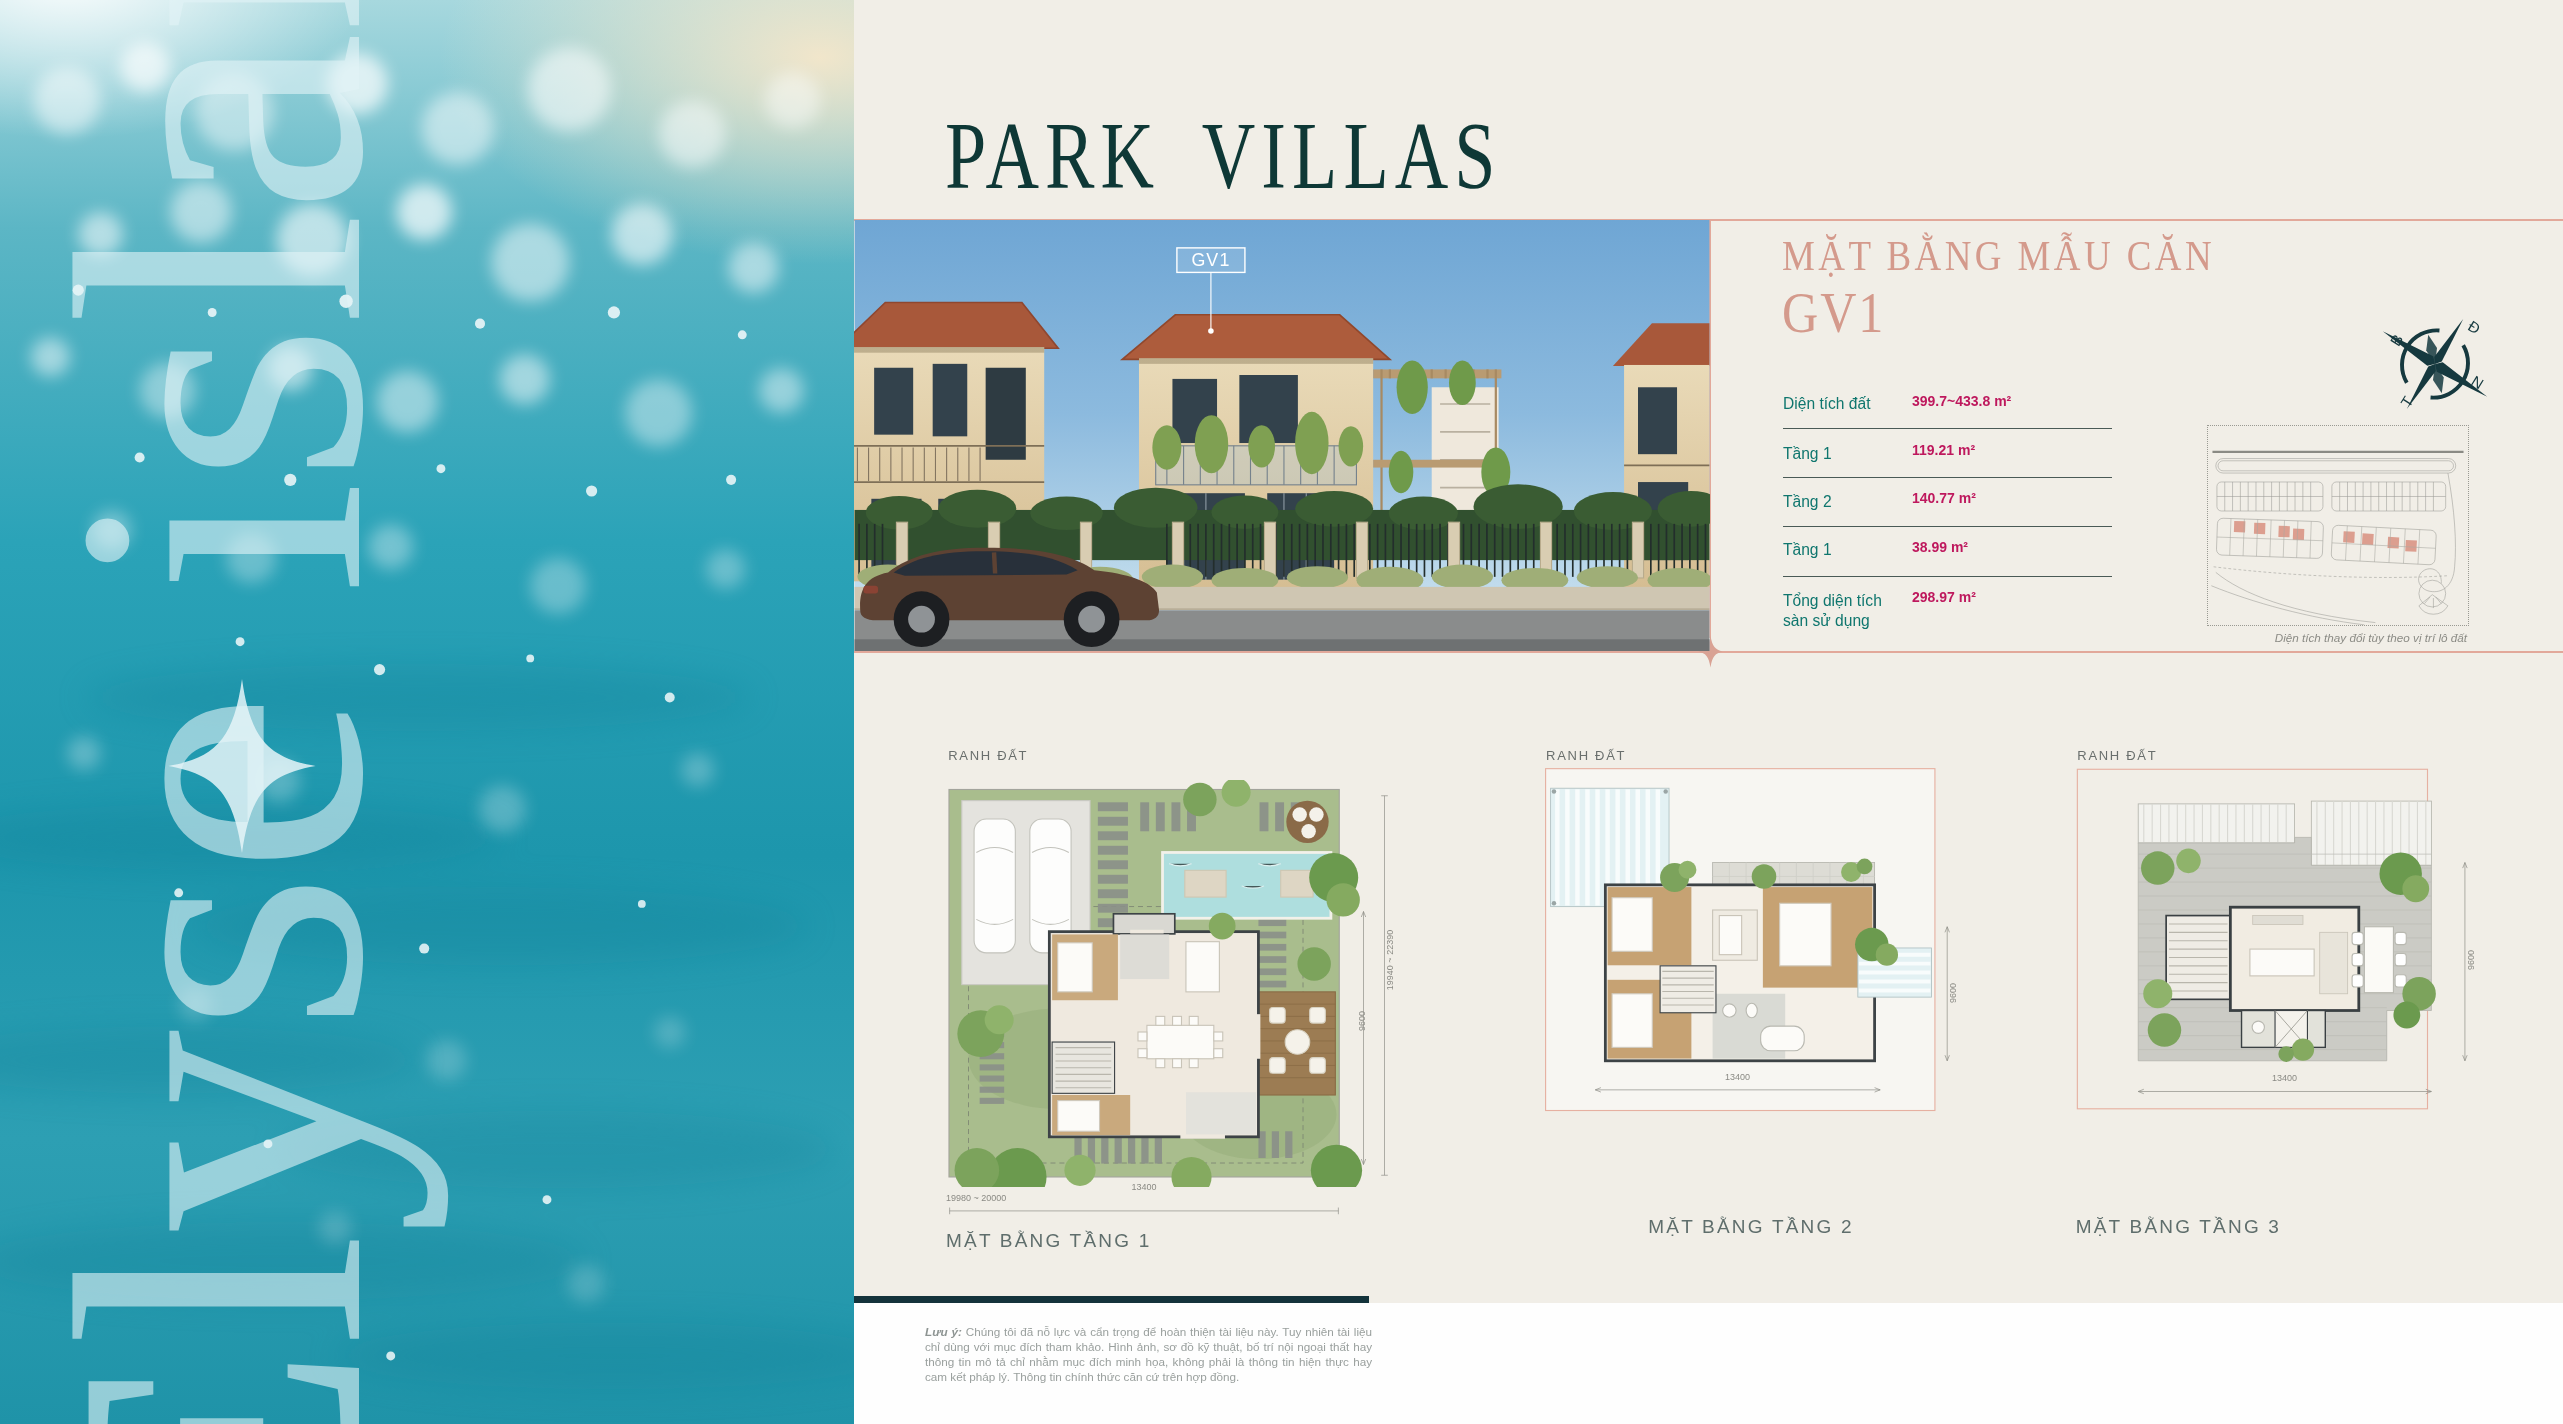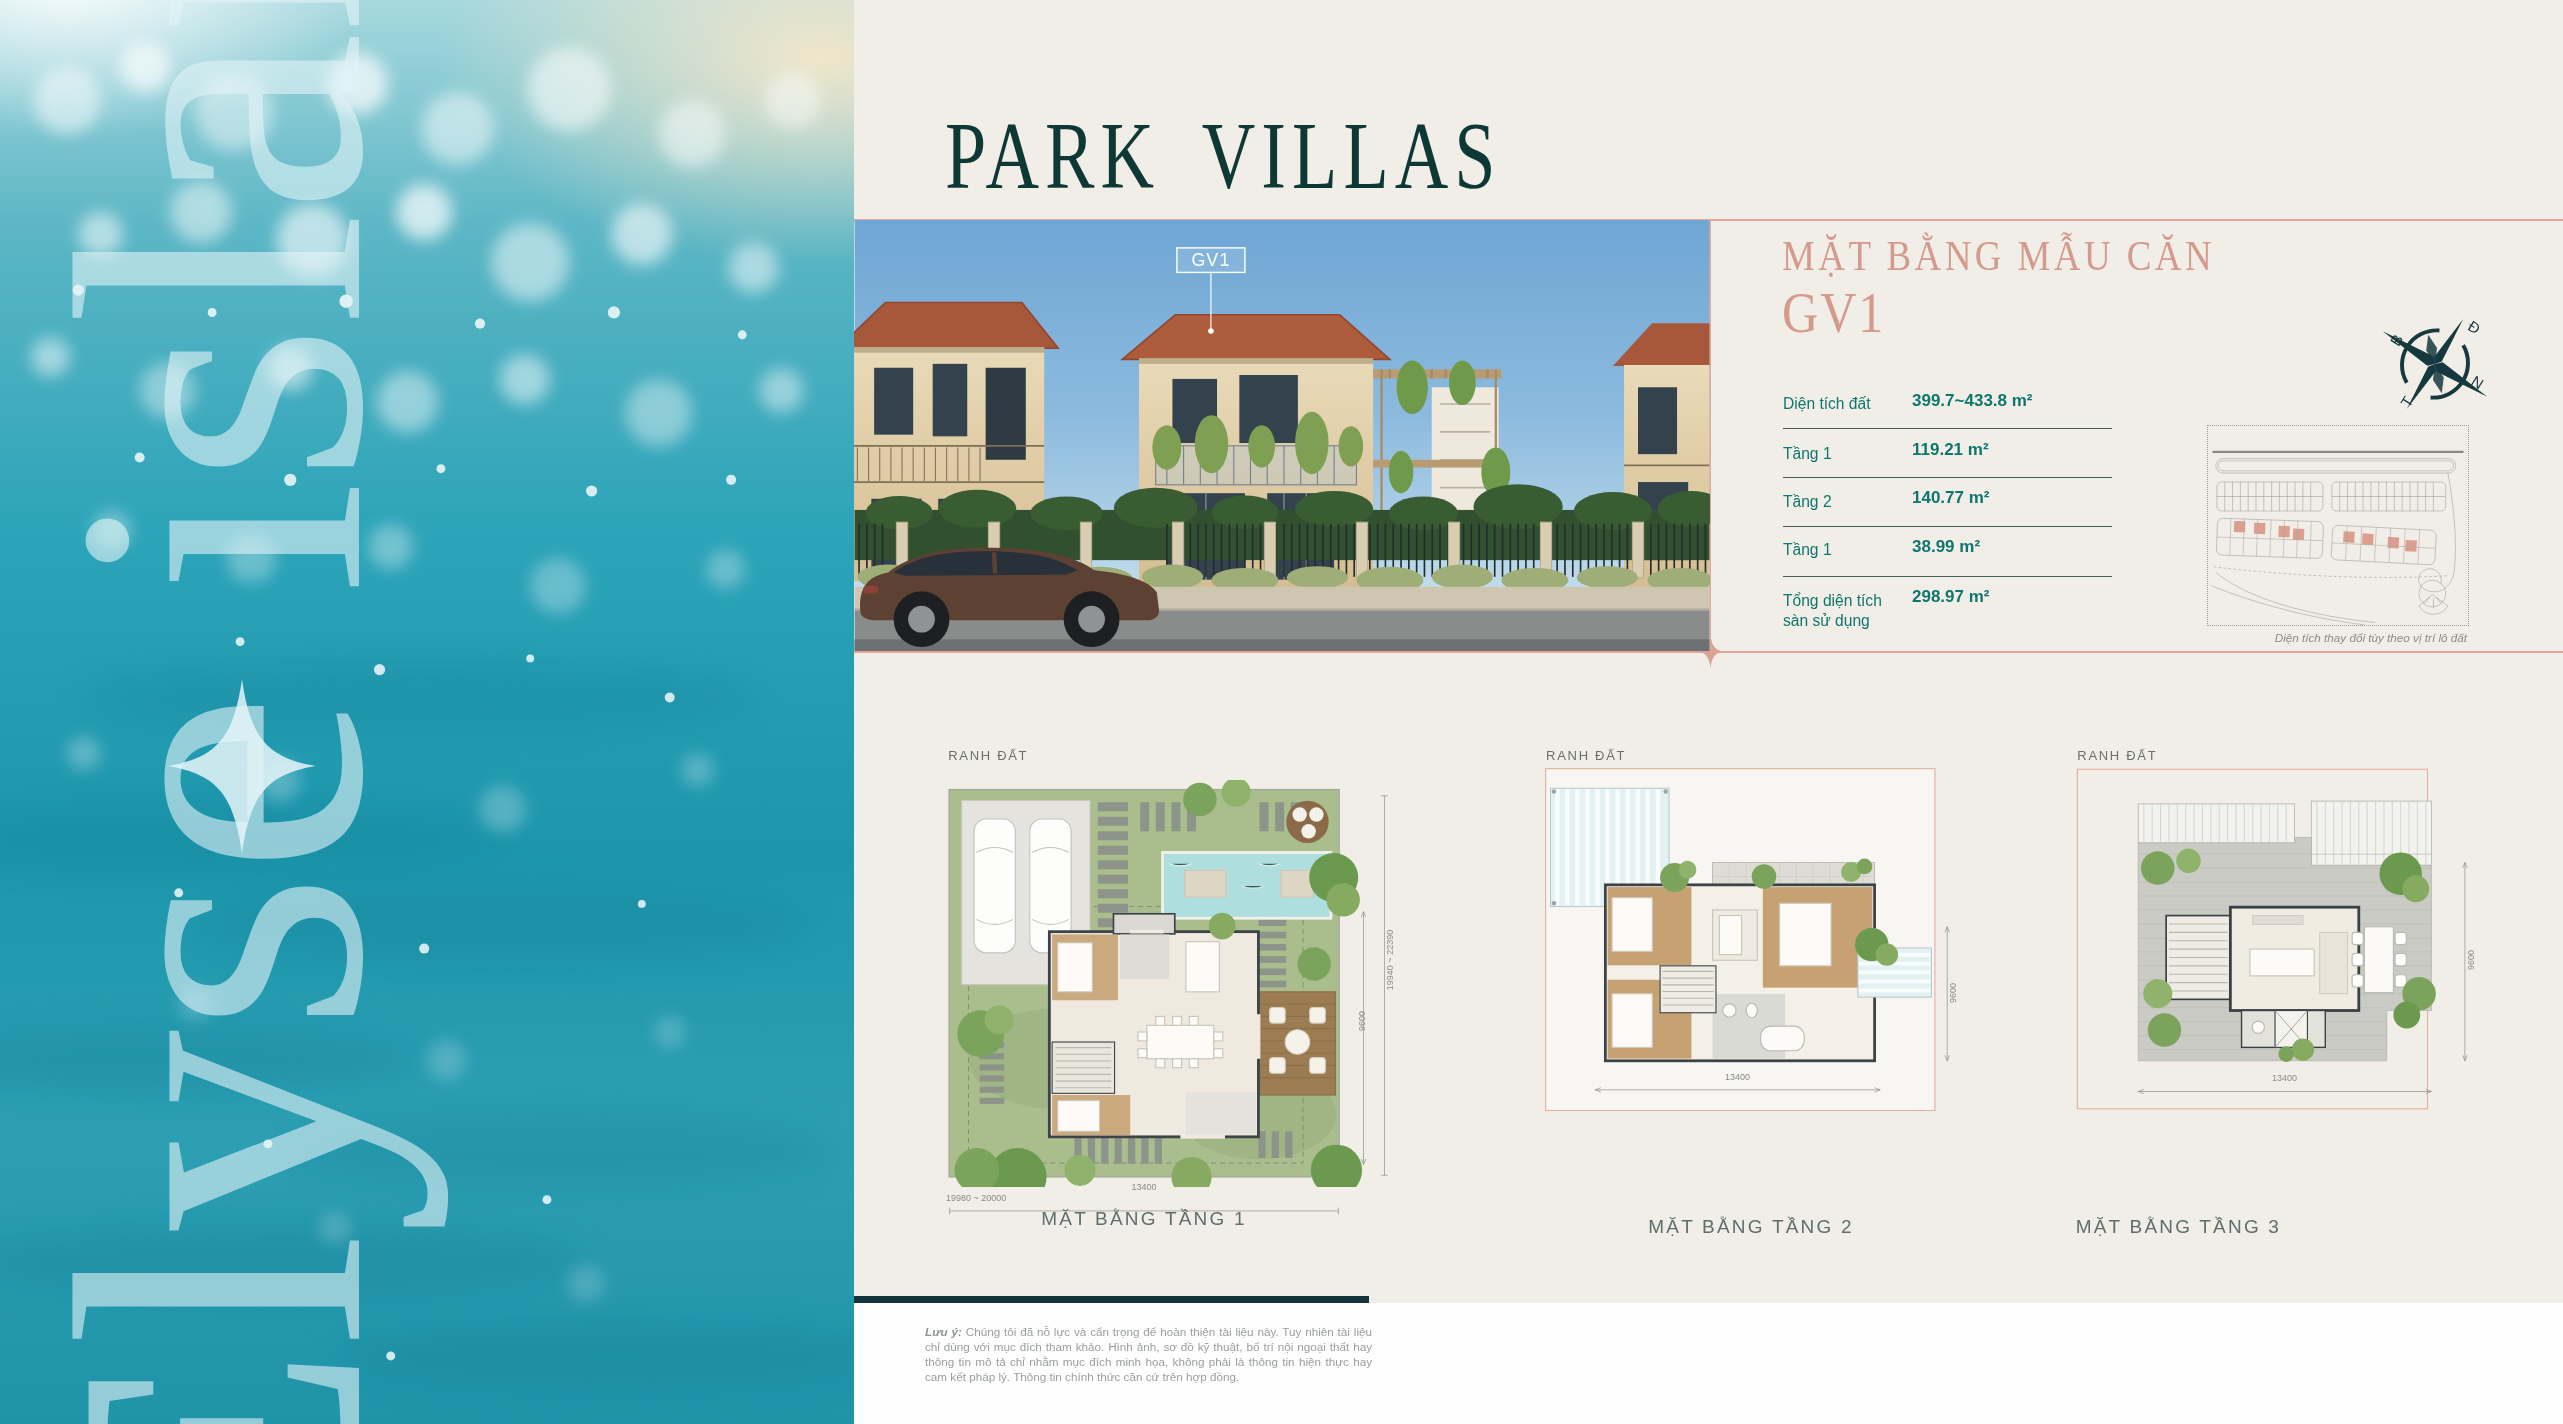--- a/index.html
+++ b/index.html
@@ -30,21 +30,21 @@
   #page-title{left:945px;top:109px;font-family:"Liberation Serif",serif;font-size:95px;
     line-height:95px;color:#0e3836;letter-spacing:7.8px;word-spacing:23.4px;
     transform:scaleX(.78);transform-origin:left top;white-space:nowrap;}
 
   
   #spec-heading1{left:1782px;top:234px;font-family:"Liberation Serif",serif;font-size:42px;line-height:45px;
     color:#d49a8c;letter-spacing:3.9px;transform:scaleX(.88);transform-origin:left top;white-space:nowrap;}
   #spec-heading2{left:1782px;top:284px;font-family:"Liberation Serif",serif;font-size:57px;line-height:58px;
     color:#d49a8c;letter-spacing:2.2px;transform:scaleX(.88);transform-origin:left top;}
   .spec-label{left:1783px;width:126px;font-size:15.6px;line-height:20px;color:#0f766e;}
-  .spec-value{left:1912px;width:201px;font-size:17px;line-height:20px;color:#0f766e;font-weight:bold;}
+  .spec-value{left:1912px;width:201px;font-size:14px;line-height:20px;color:#be185d;font-weight:bold;}
   .spec-div{left:1783px;width:329px;height:0.6px;background:#4a5a56;}
 
   
   #sitemap{left:2207px;top:425px;width:260px;height:199px;border:0.6px dotted #9a9a93;}
   #sitemap-caption{left:2207px;top:631px;width:260px;text-align:right;font-style:italic;
     font-size:11.7px;color:#8b8b85;}
 
   
   #photo{left:854px;top:220px;width:856px;height:431px;}
 
@@ -744,21 +744,21 @@
     </svg>
     <svg class="abs" style="left:433px;top:42px" width="11" height="391" viewBox="0 0 20 700">
       <g stroke="#8a8a82" stroke-width="1.2">
           <line x1="10" y1="5" x2="10" y2="695"></line>
       <line x1="4" y1="5" x2="16" y2="5"></line>
           <line x1="4" y1="695" x2="16" y2="695"></line>
         </g>
     </svg>
     <div class="abs dim dim-v" style="left:391px;top:268px;width:50px;text-align:center">9600</div>
     <div class="abs dim dim-v" style="left:405px;top:207px;width:78px;text-align:center">19940 ~ 22390</div>
-    <div class="abs plan-caption" style="left:0;top:460px;width:396px;text-align:center">MẶT BẰNG TẦNG 1</div>
+    <div class="abs plan-caption" style="left:0;top:482px;width:396px;">MẶT BẰNG TẦNG 1</div>
   </div>
 
   <div class="fp" style="left:1545px;top:748px;width:419px;height:502px">
     <div class="abs ranh-dat" style="left:1.1px;top:0">RANH ĐẤT</div>
     <svg class="abs" style="left:0;top:0" width="419" height="391" viewBox="0 0 750 700">
       <rect x="1" y="37" width="697" height="612" fill="rgba(255,255,255,.45)" stroke="#e6b0a1" stroke-width="2"></rect>
 
       <g>
         <rect x="10" y="72" width="212" height="212" fill="#e3f1f3" stroke="#aebfc1" stroke-width="1.5"></rect>
         <g stroke="#f8fcfc" stroke-width="8">

